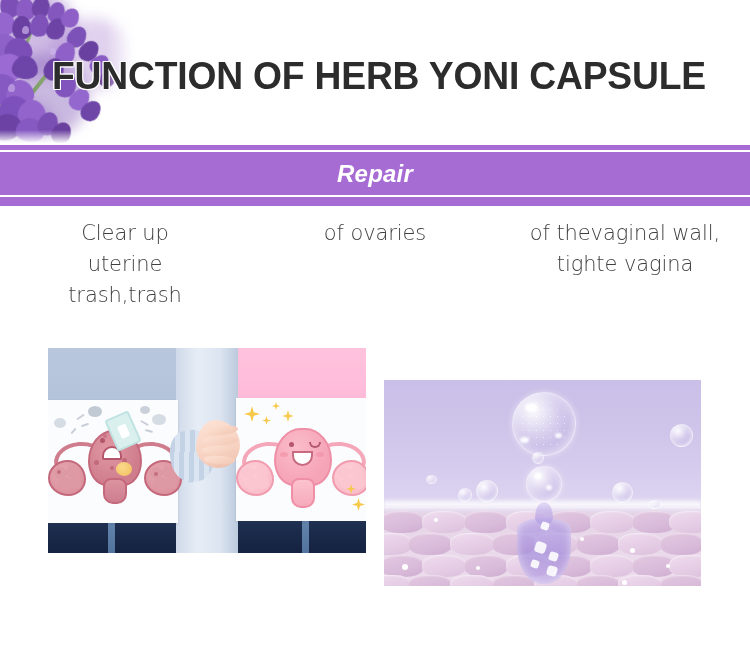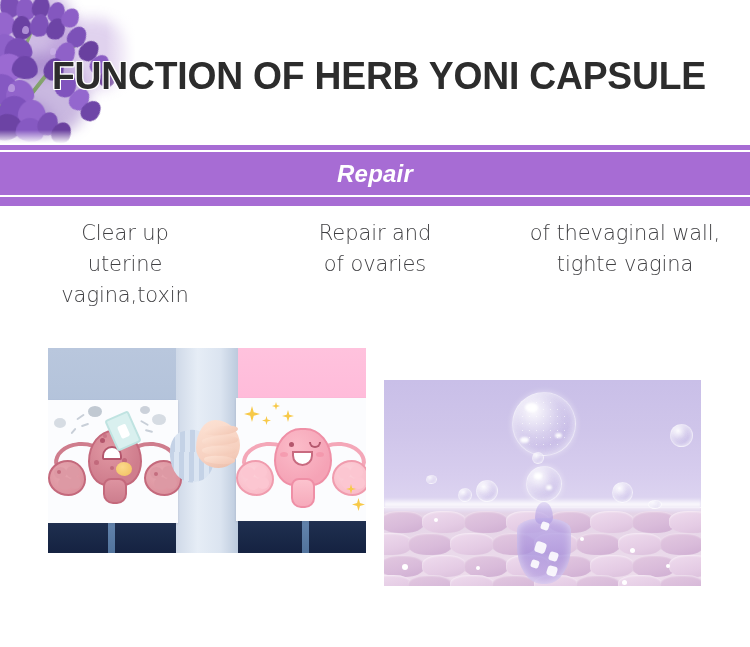--- a/index.html
+++ b/index.html
@@ -459,25 +459,24 @@
       <span class="col-label">Repair</span>
     </div>
   </div>
 </div>
 
 <div id="descriptions">
 
   <div class="desc-col">
     <span class="desc-line">Clear up</span>
     <span class="desc-line">uterine</span>
-    <span class="desc-line">vagina,toxin</span>
+    <span class="desc-line">trash,trash</span>
   </div>
 
   <div class="desc-col">
-    <span class="desc-line">Repair and</span>
     <span class="desc-line">of ovaries</span>
   </div>
 
   <div class="desc-col">
     <span class="desc-line">of thevaginal wall,</span>
     <span class="desc-line">tighte vagina</span>
   </div>
 </div>
 
 <div class="photo" id="photo-uterus">

